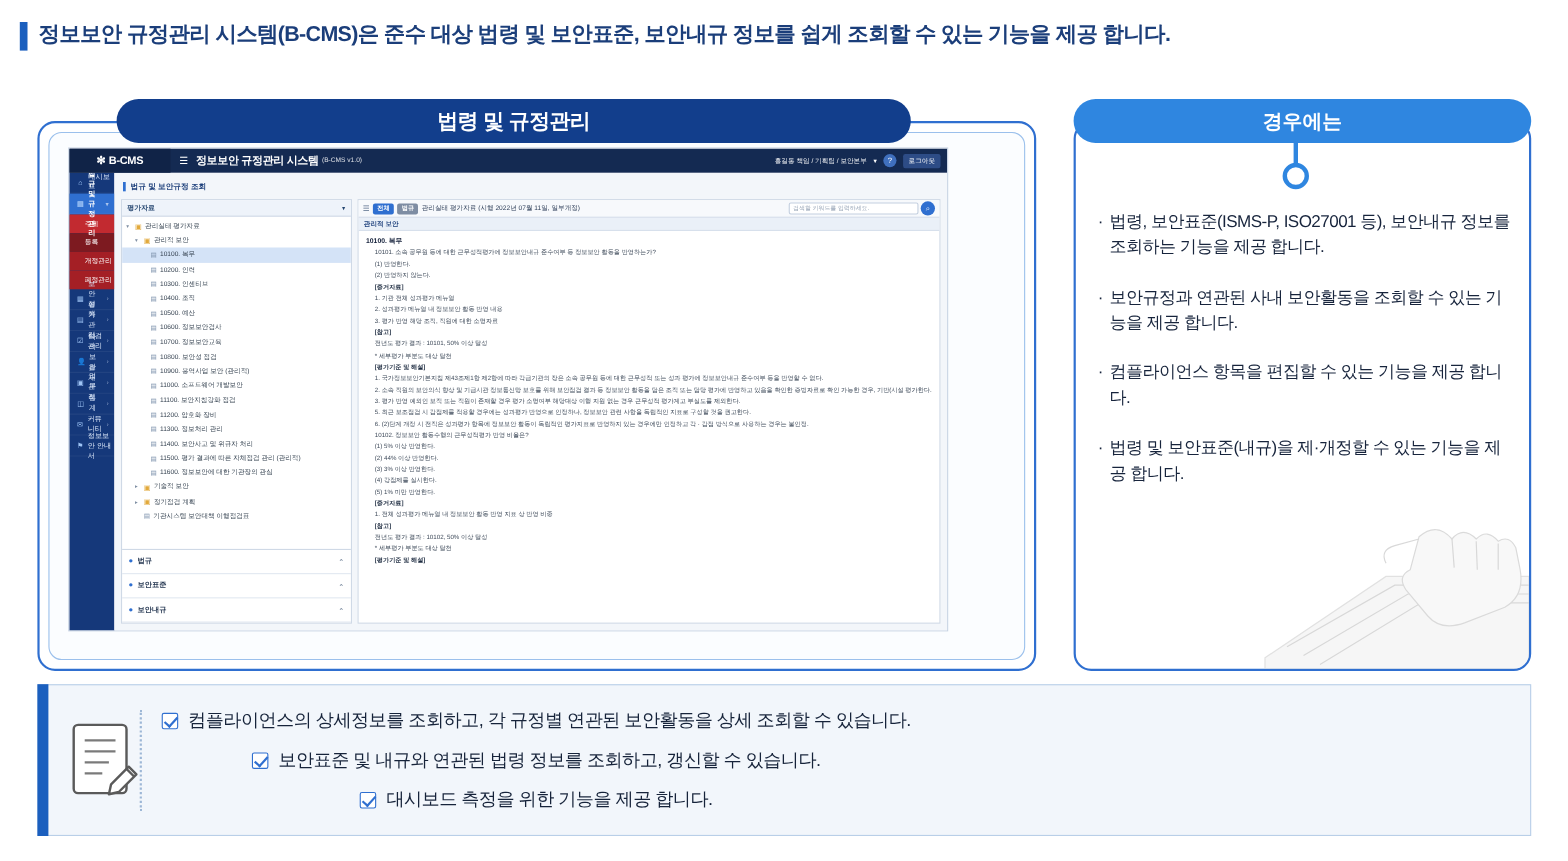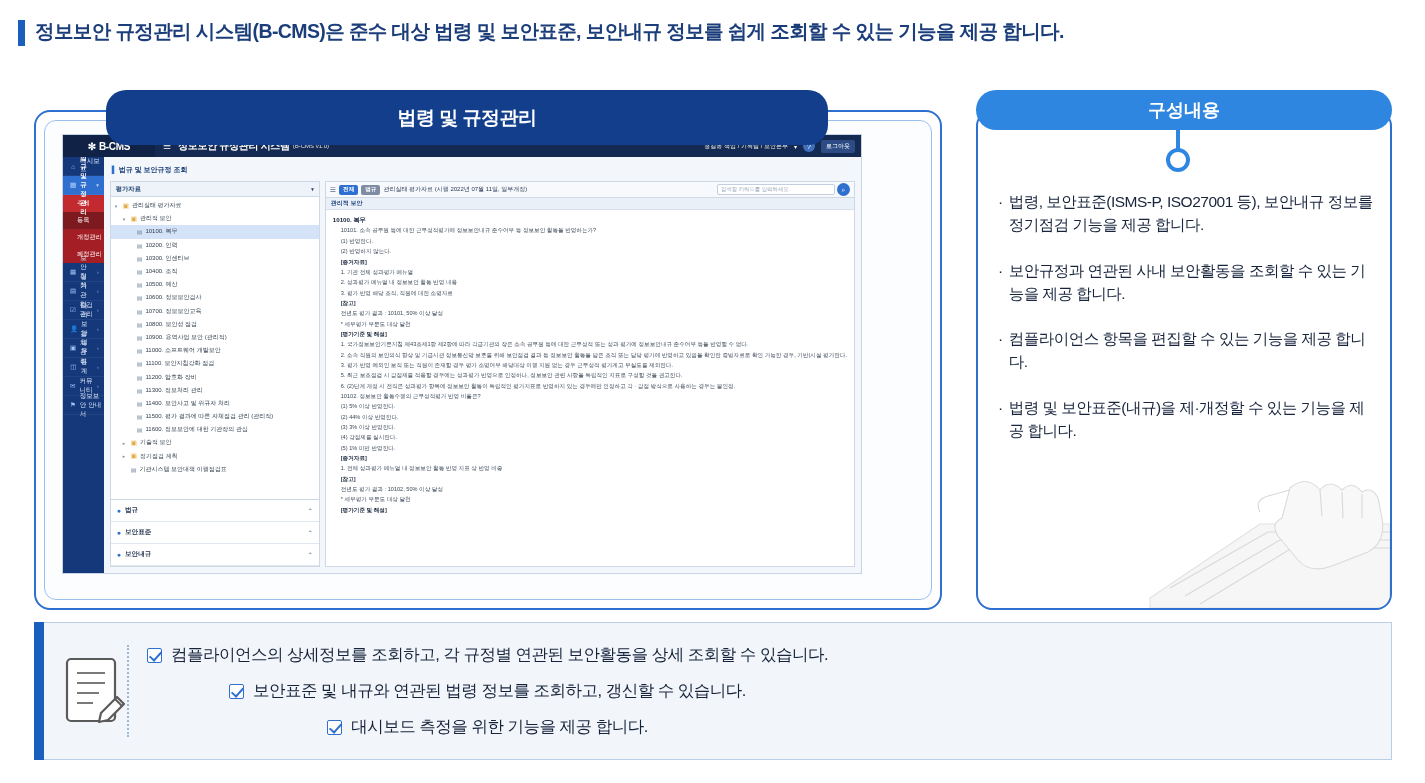--- a/index.html
+++ b/index.html
@@ -36,21 +36,21 @@
     border: 2px solid #2f6fd0; border-radius: 16px;
     background: #ffffff;
   }
   .left-panel-inner {
     position: absolute; left: 8px; top: 8px; right: 8px; bottom: 8px;
     border: 1px solid #9bc0ec; border-radius: 12px;
     background: #fbfdff;
   }
   .tab-title {
     position: absolute; left: 106px; top: 38px;
-    width: 722px; height: 55px;
+    width: 722px; height: 40px;
     background: #123e8c; border-radius: 20px;
     color: #fff; font-size: 19px; font-weight: bold;
     display: flex; align-items: center; justify-content: center;
     letter-spacing: -0.5px;
     z-index: 5;
   }
 
   
   .right-panel {
     position: absolute; left: 976px; top: 58px;
@@ -488,21 +488,21 @@
           </div>
         </div>
       </div>
     </div>
   </div>
 
   <div class="right-panel">
     <div class="bullets">
       <div class="bullet">
         <span class="dot">·</span>
-        <span>법령, 보안표준(ISMS-P, ISO27001 등), 보안내규 정보를 정기점검 기능을 제공 합니다.</span>
+        <span>법령, 보안표준(ISMS-P, ISO27001 등), 보안내규 정보를 조회하는 기능을 제공 합니다.</span>
       </div>
       <div class="bullet">
         <span class="dot">·</span>
         <span>보안규정과 연관된 사내 보안활동을 조회할 수 있는 기능을 제공 합니다.</span>
       </div>
       <div class="bullet">
         <span class="dot">·</span>
         <span>컴플라이언스 항목을 편집할 수 있는 기능을 제공 합니다.</span>
       </div>
       <div class="bullet">
@@ -519,21 +519,21 @@
           <path d="M60 176 L152 120 L250 120"></path>
           <path d="M150 60 q 16 -14 30 2 q 10 -12 22 0 q 10 -10 20 2 q 10 -6 16 6 l 4 20 q 4 24 -14 34 l -36 14 q -22 8 -34 -6 l -20 -24 q -8 -12 4 -18 z" fill="#f4f4f4" stroke="#bdbdbd"></path>
           <path d="M150 62 l -22 6 q -14 4 -8 16"></path>
           <path d="M180 62 l 2 26 M202 64 l 1 26 M222 66 l 0 24"></path>
         </g>
       </svg>
     </div>
   </div>
   <div class="right-connector"></div>
   <div class="right-dot"></div>
-  <div class="right-title">구성내용</div>
+  <div class="right-title">경우에는</div>
 </div>
 
 <div class="bottom">
   <div class="bottom-inner">
     <div class="feat-icon">
       <svg width="66" height="72" viewBox="0 0 66 72">
         <rect x="6" y="4" width="48" height="62" rx="4" fill="#ffffff" stroke="#5a5a5a" stroke-width="2.2"></rect>
         <line x1="16" y1="18" x2="44" y2="18" stroke="#7a7a7a" stroke-width="2"></line>
         <line x1="16" y1="28" x2="44" y2="28" stroke="#7a7a7a" stroke-width="2"></line>
         <line x1="16" y1="38" x2="38" y2="38" stroke="#7a7a7a" stroke-width="2"></line>

